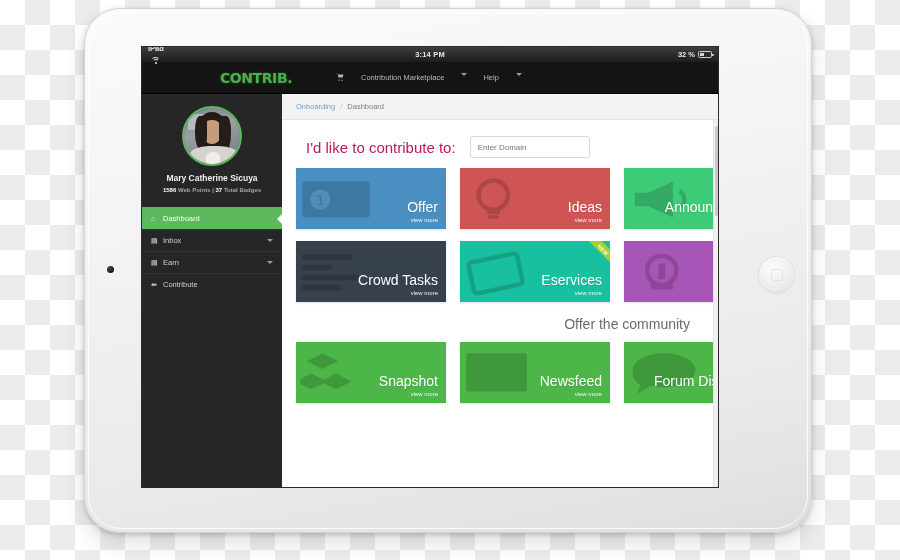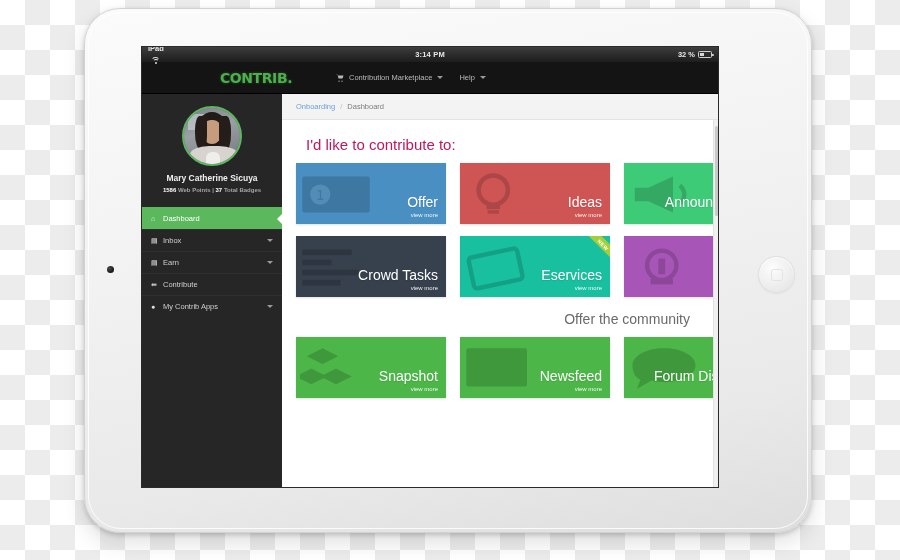--- a/index.html
+++ b/index.html
@@ -117,21 +117,21 @@
     width: 140px; flex: none; text-align: center;
     font-size: 14px; font-weight: bold; letter-spacing: -.4px;
     color: #4fae4f;
     text-shadow: 0 1px 0 #0b2d0b, 0 0 3px rgba(79,174,79,.45);
     font-family: "DejaVu Sans", sans-serif;
     margin-left: 44px;
   }
   #topnav .nav-items { display: flex; align-items: center; gap: 16px; padding-left: 10px; }
   .nav-item {
     color: #b9b9b9; font-size: 7.5px;
-    display: flex; align-items: center; gap: 5px; cursor: pointer;
+    display: flex; align-items: flex-start; gap: 17px; cursor: pointer;
   }
   .caret { width: 0; height: 0; border-left: 3px solid transparent; border-right: 3px solid transparent; border-top: 3.2px solid #9a9a9a; display: inline-block; }
 
   
   #app-body { display: flex; height: 395px; }
 
   
   #sidebar { width: 140px; flex: none; background: #262626; color: #d6d6d6; position: relative; }
   #profile { padding: 12px 6px 10px; text-align: center; font-weight: bold; }
   #avatar {
@@ -327,39 +327,35 @@
             <span class="mi-icon">▤</span>
             <span>Earn</span>
             <span class="caret mi-caret"></span>
           </div>
 
           <div class="menu-item">
             <span class="mi-icon">⇚</span>
             <span>Contribute</span>
           </div>
 
-          <div class="menu-item">
-            <span class="mi-icon">●</span>
-            <span>My Contrib Apps</span>
-            <span class="caret mi-caret"></span>
-          </div>
 
         </div>
       </div>
 
       <div id="content">
 
         <div id="breadcrumb">
           <span class="bc-link">Onboarding</span>
           <span class="bc-sep">/</span>
           <span>Dashboard</span>
         </div>
 
         <div id="contribute-row">
           <div id="contribute-title">I'd like to contribute to:</div>
+          <input id="domain-input" type="text" placeholder="Enter Domain" style="">
         </div>
 
         <div class="tile-row">
 
           <div class="tile" style="background:#4a8fc2">
             <span class="tile-art">
               <svg viewBox="0 0 64 40">
                   <rect x="2" y="4" width="60" height="32" rx="2" fill="#000"></rect>
                   <circle cx="18" cy="20" r="9" fill="#fff" opacity=".5"></circle>
                   <text x="18" y="25" font-size="12" fill="#000" text-anchor="middle" font-family="DejaVu Sans">1</text>

